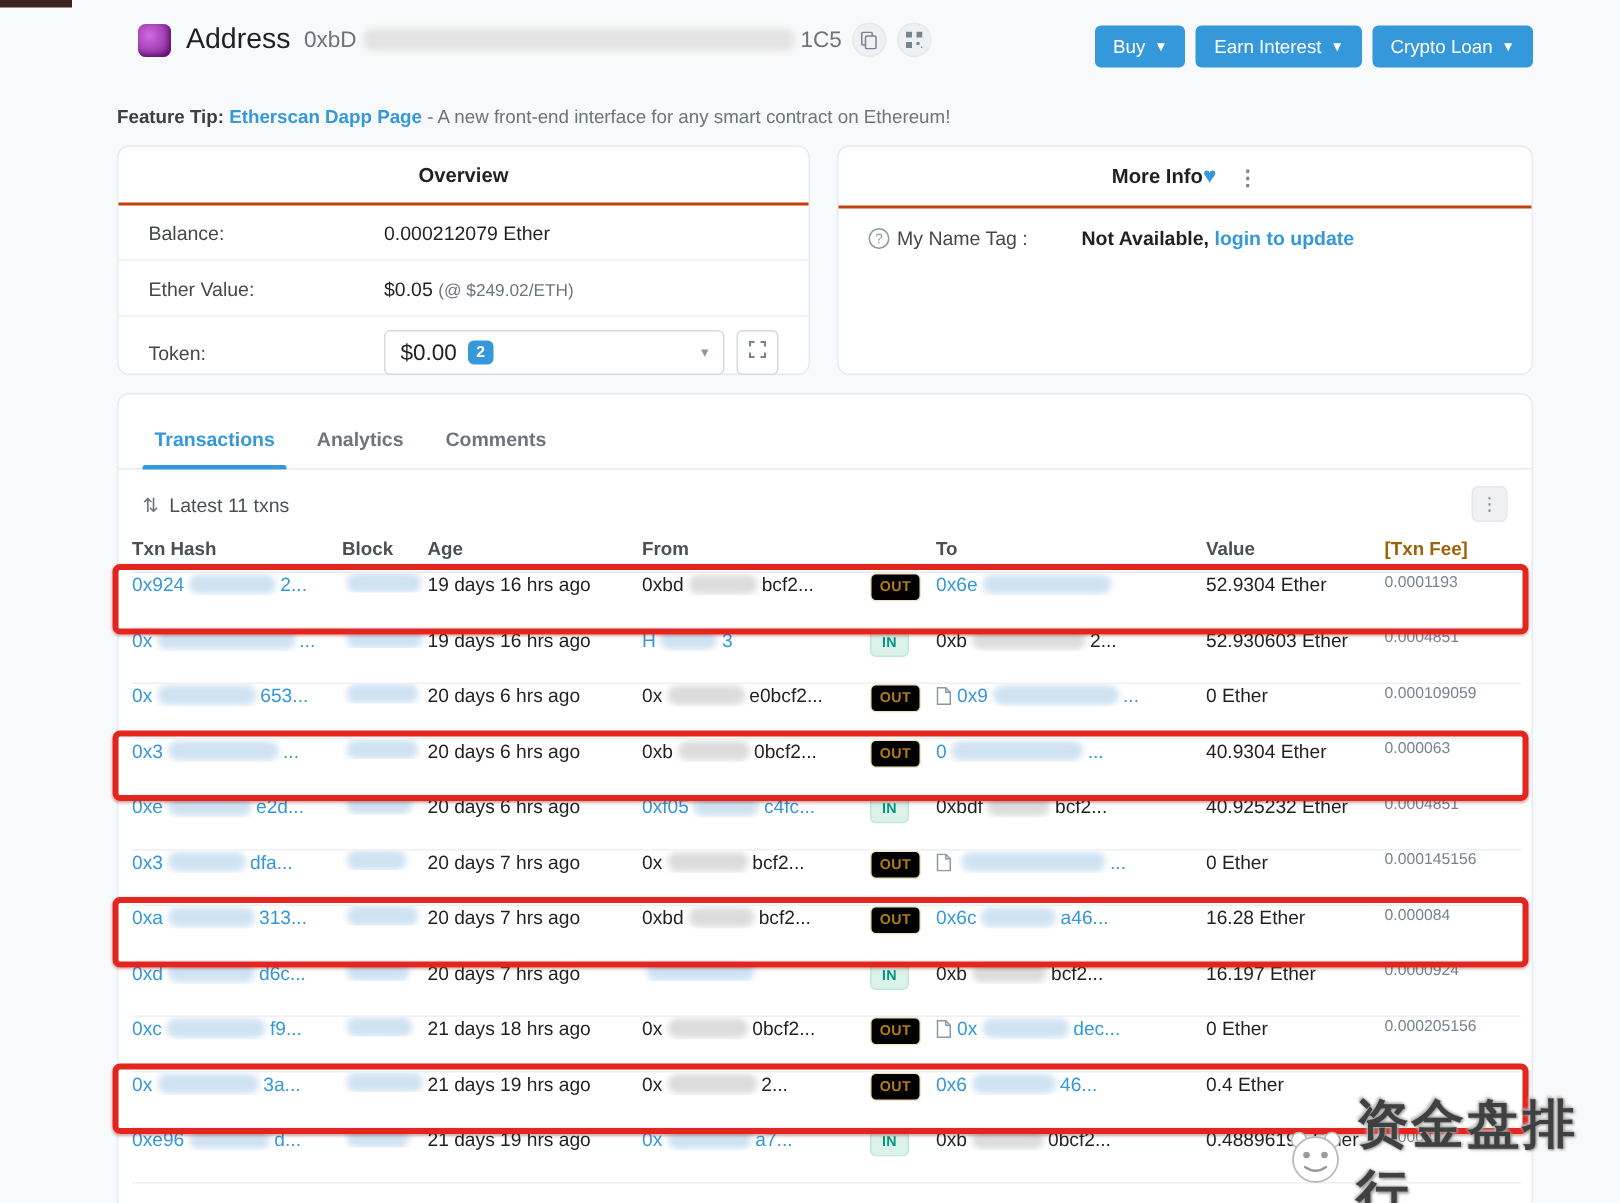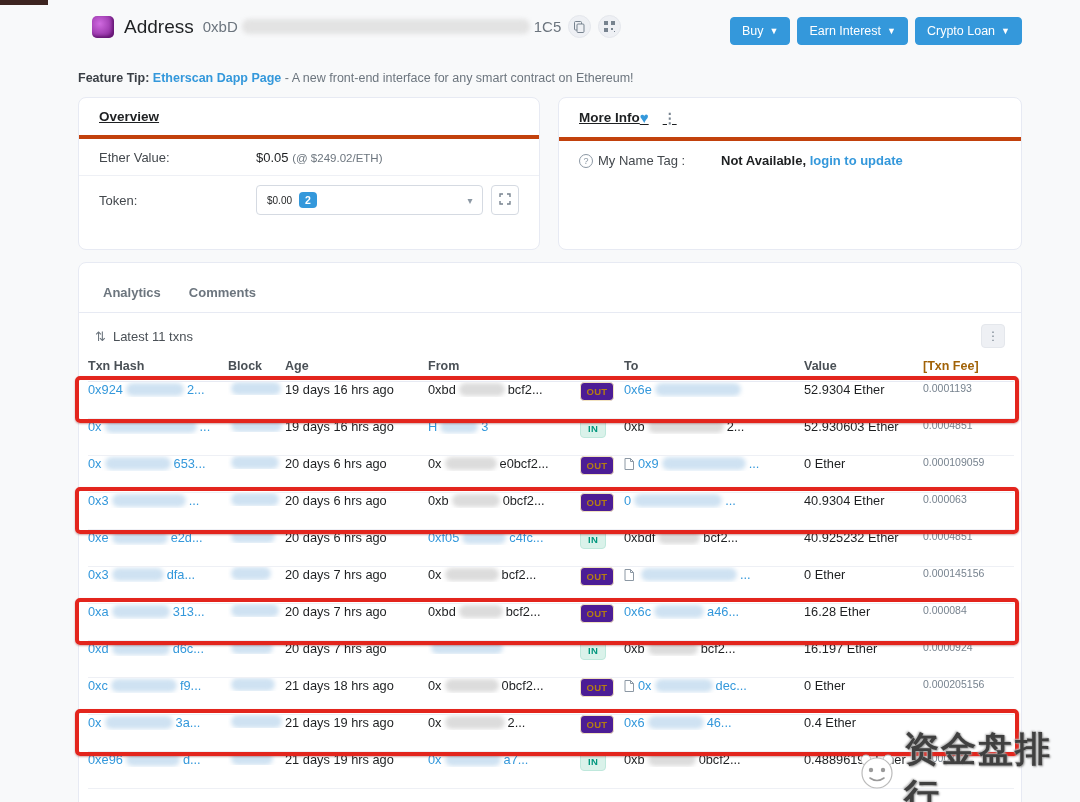--- a/index.html
+++ b/index.html
@@ -36,36 +36,36 @@
   
   .feature-tip { position:absolute; top:71px; left:78px; font-size:12.5px; color:#6c757e; }
   .feature-tip b { color:#3a3f45; font-weight:700; }
   .link { color:#3498db; text-decoration:none; cursor:pointer; }
   .feature-tip .link { font-weight:700; }
 
   
   .card { position:absolute; background:#fff; border:1px solid #e7eaf3; border-radius:8px; }
   .card-overview { top:97px; left:78px; width:462px; height:153px; }
   .card-moreinfo { top:97px; left:558px; width:464px; height:153px; }
-  .card-head { display:flex; align-items:center; justify-content:flex-start;
-    padding:11px 20px; border-bottom:4px solid #c2410c;text-decoration:underline; }
+  .card-head { display:flex; align-items:center; justify-content:center;
+    padding:11px 20px; border-bottom:2px solid #c2410c; }
   .card-title { font-size:13.5px; font-weight:700; color:#1e2022; }
   .card-head-icons { display:flex; align-items:center; gap:14px; }
   .heart { color:#3498db; font-size:15px; cursor:pointer; }
   .vdots { color:#77838f; font-size:14px; letter-spacing:0; cursor:pointer; font-weight:700; }
 
   .ov-row { display:flex; align-items:center; padding:9px 20px; border-bottom:1px solid #eef0f5; min-height:37px; }
   .ov-row:last-child { border-bottom:none; }
   .ov-label { width:157px; font-size:13px; color:#43484d; flex-shrink:0; }
   .ov-value { font-size:13px; color:#1e2022; }
   .ov-sub { color:#6c757e; font-size:11.5px; }
 
   .token-select { display:flex; align-items:center; border:1px solid #d5dae2; border-radius:4px;
     height:30px; width:247px; padding:0 10px; cursor:pointer; position:relative; background:#fff; }
-  .token-select .tval { font-size:10px; color:#1e2022; }
+  .token-select .tval { font-size:15px; color:#1e2022; }
   .token-badge { background:#3498db; color:#fff; font-size:10.5px; border-radius:4px;
     padding:2px 6px; margin-left:7px; font-weight:700; }
   .token-caret { position:absolute; right:10px; color:#8c98a4; font-size:10px; }
   .expand-btn { width:30px; height:30px; border:1px solid #d5dae2; border-radius:4px; margin-left:8px;
     display:flex; align-items:center; justify-content:center; cursor:pointer; background:#fff; }
 
   .mi-row { display:flex; align-items:center; padding:12px 20px; }
   .mi-label { width:142px; font-size:13px; color:#43484d; display:flex; align-items:center; gap:5px; flex-shrink:0; }
   .qmark { width:14px; height:14px; border:1px solid #8c98a4; border-radius:50%; color:#8c98a4;
     font-size:9px; display:inline-flex; align-items:center; justify-content:center; }
@@ -96,21 +96,21 @@
   .c-age { width:143px; }
   .c-from { width:152px; }
   .c-dir { width:44px; justify-content:flex-start; }
   .c-to { width:180px; }
   .c-value { width:119px; }
   .c-fee { width:88px; font-size:10.5px; color:#77838f; }
   .t-head .c-fee { font-size:12.5px; color:#a16207; }
   .txt-link { color:#3498db; }
   .txt-dark { color:#1e2022; }
   .badge { font-size:9.5px; font-weight:700; border-radius:4px; padding:3px 0; width:34px; text-align:center; letter-spacing:.3px; }
-  .badge-out { background:#4c1d95; color:#b47d13; border:1px solid #f2e3c1; }
+  .badge-out { background:#000000; color:#b47d13; border:1px solid #f2e3c1; }
   .badge-in  { background:#daf2ea; color:#02977e; border:1px solid #bfe8dc; width:26px; }
   .doc-icon { margin-right:4px; flex-shrink:0; }
   .cellblur { margin:0 3px; }
 
   .t-row.boxed::after { content:""; position:absolute; left:-13px; right:-5px; top:-6px; bottom:-5px;
     border:4px solid #e3251d; border-radius:5px; pointer-events:none; z-index:5;
     box-shadow:0 1px 2px rgba(120,0,0,.35); }
 
   
   .watermark { position:absolute; top:726px; left:856px; display:flex; align-items:center; gap:6px; z-index:9; }
@@ -170,20 +170,24 @@
 <div class="feature-tip">
   <b>Feature Tip:</b>
   <span class="link">Etherscan Dapp Page</span><span> - A new front-end interface for any smart contract on Ethereum!</span>
 </div>
 
 <div class="card card-overview">
   <div class="card-head">
     <span class="card-title">Overview</span>
   </div>
   <div class="ov-row">
+    <span class="ov-label">Balance:</span>
+    <span class="ov-value">0.000212079 Ether</span>
+  </div>
+  <div class="ov-row">
     <span class="ov-label">Ether Value:</span>
     <span class="ov-value">
       <span>$0.05</span>
       <span class="ov-sub">(@ $249.02/ETH)</span>
     </span>
   </div>
   <div class="ov-row">
     <span class="ov-label">Token:</span>
     <span class="token-select">
       <span class="tval">$0.00</span>
@@ -218,20 +222,21 @@
     </span>
     <span class="mi-value">
       <span>Not Available,</span>
       <span class="link">login to update</span>
     </span>
   </div>
 </div>
 
 <div class="card card-tx">
   <div class="tabs" id="tabs">
+      <div class="tab active">Transactions</div>
       <div class="tab">Analytics</div>
       <div class="tab">Comments</div>
     </div>
 
   <div class="txn-bar">
     <span class="txn-bar-left">
       <span class="sort-icon">⇅</span>
       <span>Latest 11 txns</span>
     </span>
     <span class="dots-btn">

